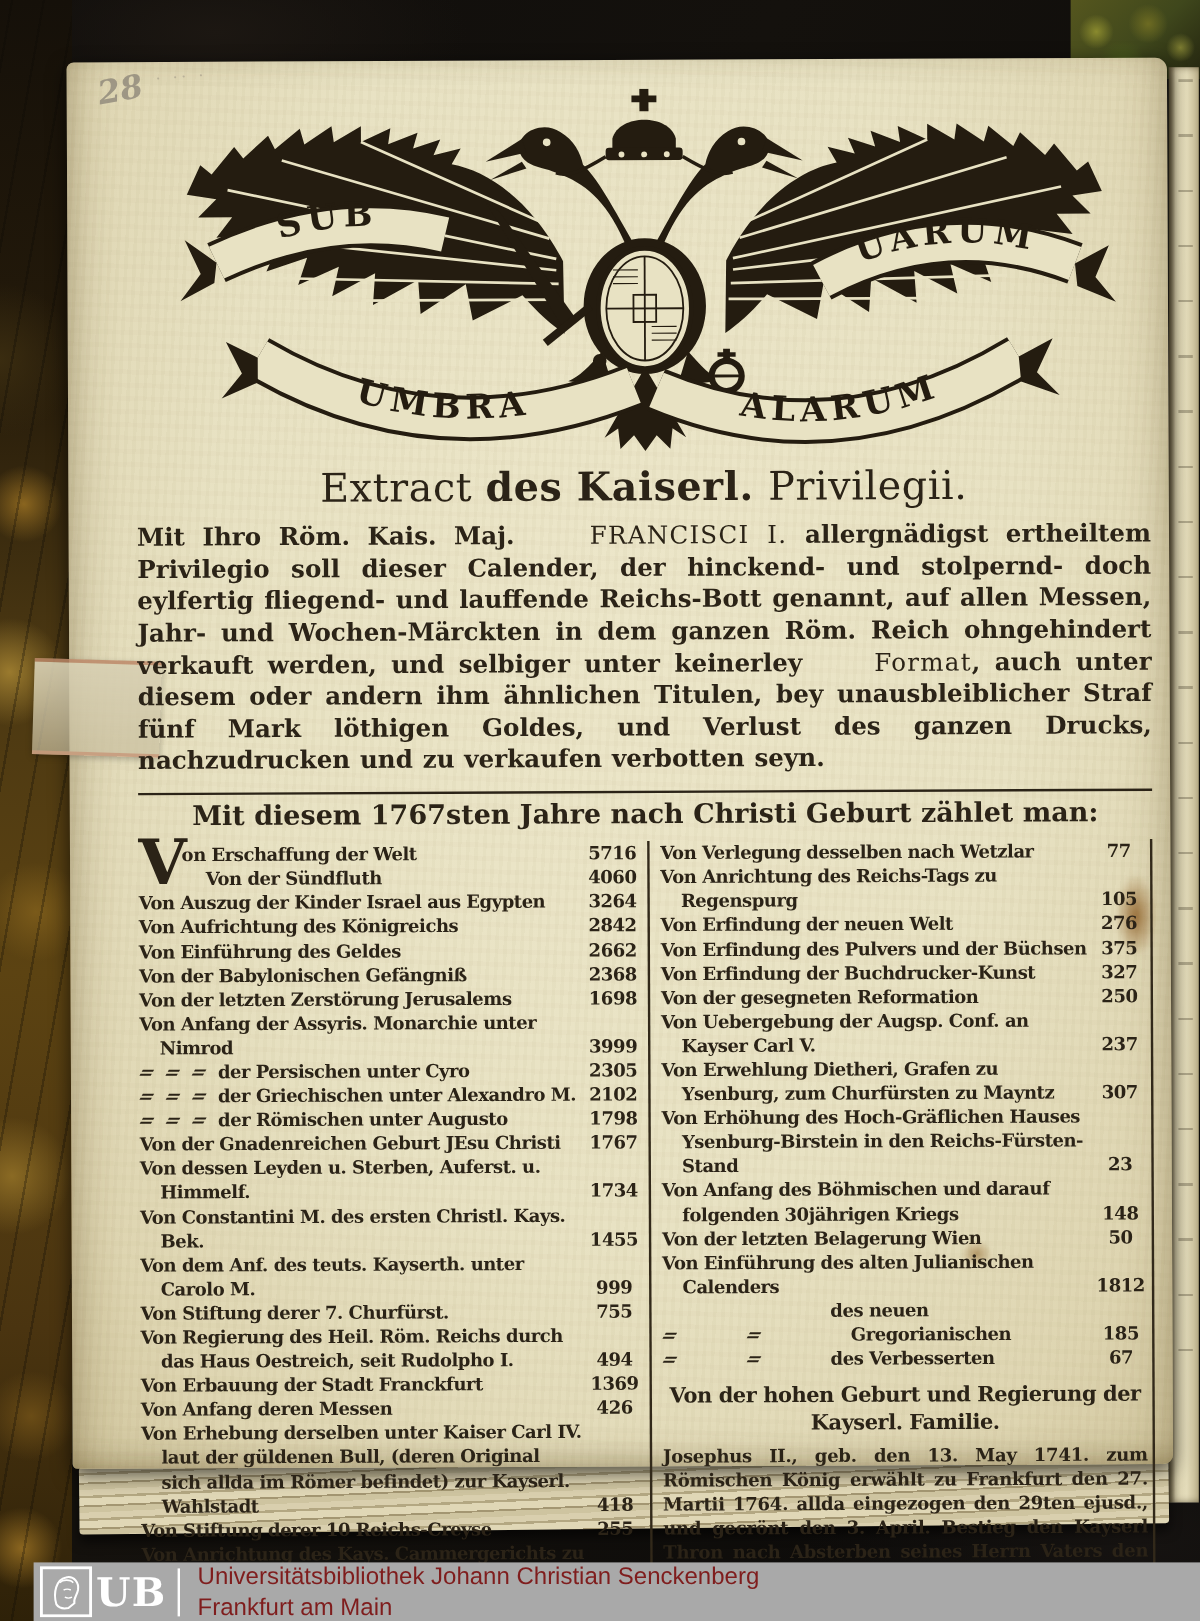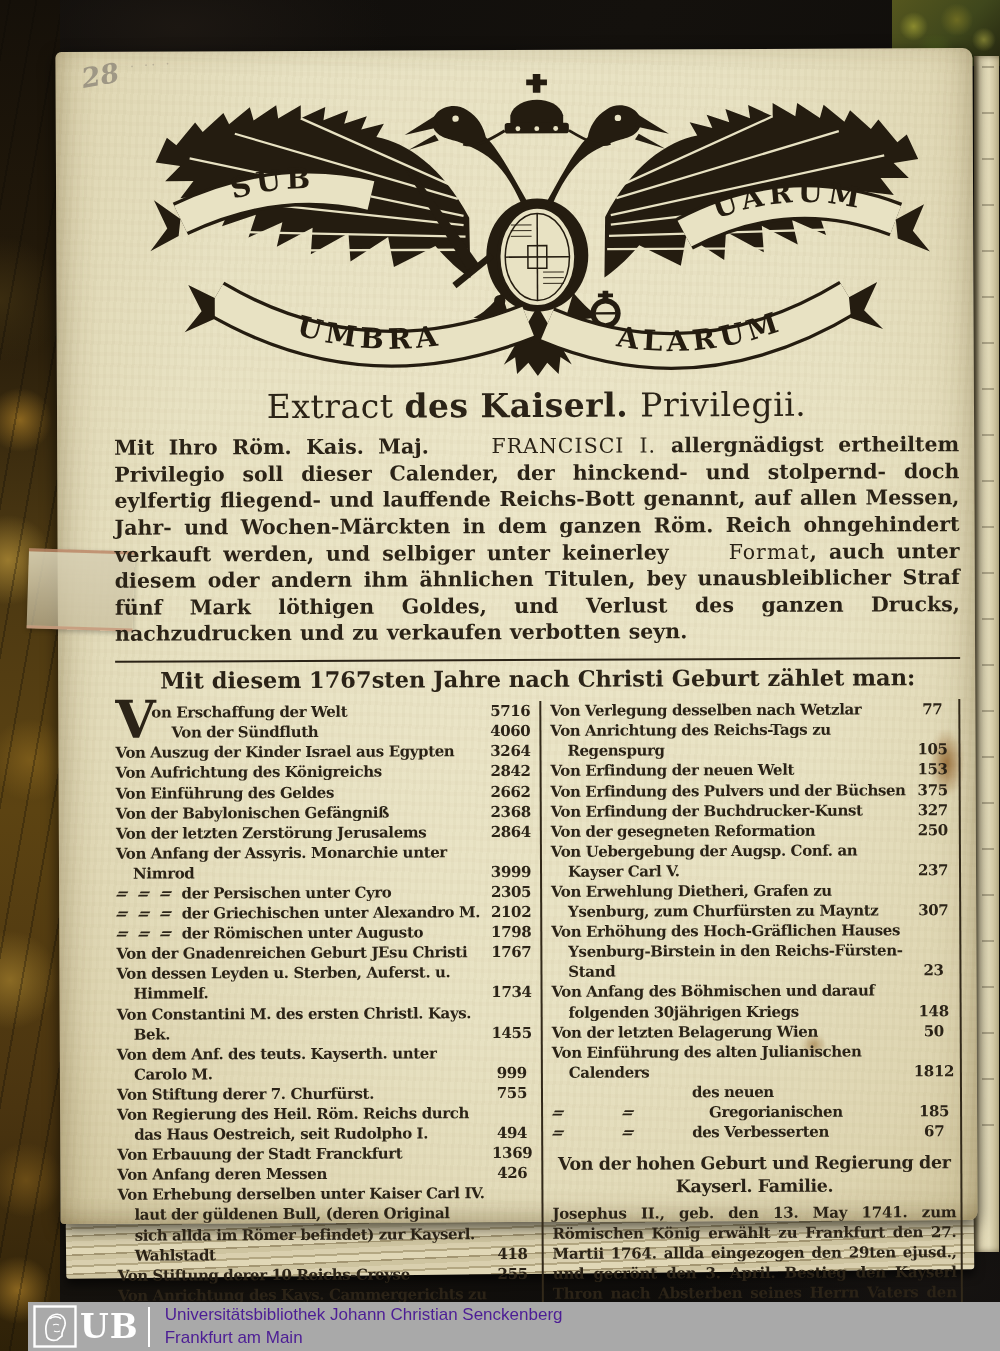--- a/index.html
+++ b/index.html
@@ -100,21 +100,21 @@
   .family-head{text-align:center;font-weight:bold;font-size:17.5px;line-height:1.28;margin-top:10px;}
   .family-body{margin-top:6px;text-align:justify;font-weight:bold;font-size:15px;line-height:1.34;letter-spacing:-0.2px;}
   .catchword{text-align:right;font-weight:bold;font-size:16.5px;margin-top:4px;padding-right:10px;}
 
   
   .footer{position:absolute;left:28px;right:0;top:1302px;height:49px;background:#a9a9a9;
     display:flex;align-items:center;font-family:"Liberation Sans", sans-serif;}
   .portrait-box{width:44px;height:43px;margin-left:5px;flex:0 0 auto;}
   .ub{color:#fff;font-family:"DejaVu Serif",serif;font-weight:bold;font-size:33px;margin:0 9px 0 3px;letter-spacing:1px;line-height:1;}
   .fsep{width:2px;height:40px;background:#fff;margin-right:15px;flex:0 0 auto;}
-  .footer-text{color:#4c1d95;font-size:17px;line-height:1.3;}
+  .footer-text{color:#7f1d1d;font-size:20px;line-height:1.3;}
 </style>
 </head>
 <body>
 
 <div class="leather-left"></div>
 <div class="leather-vein"></div>
 <div class="corner-marble"></div>
 <div class="page-sliver">
     <div class="marks"></div>
   </div>
@@ -269,21 +269,21 @@
             <span class="num">2662</span>
           </div>
           <div class="entry">
 
             <span class="label">Von der Babylonischen Gefängniß</span>
             <span class="num">2368</span>
           </div>
           <div class="entry">
 
             <span class="label">Von der letzten Zerstörung Jerusalems</span>
-            <span class="num">2864</span>
+            <span class="num">1698</span>
           </div>
           <div class="entry">
 
             <span class="label">Von Anfang der Assyris. Monarchie unter Nimrod</span>
             <span class="num">3999</span>
           </div>
           <div class="entry">
             <span class="pfx">=  =  =  </span>
             <span class="label">der Persischen unter Cyro</span>
             <span class="num">2305</span>
@@ -364,21 +364,21 @@
               <span class="num">77</span>
             </div>
             <div class="entry">
 
               <span class="label">Von Anrichtung des Reichs-Tags zu Regenspurg</span>
               <span class="num">105</span>
             </div>
             <div class="entry">
 
               <span class="label">Von Erfindung der neuen Welt</span>
-              <span class="num">153</span>
+              <span class="num">276</span>
             </div>
             <div class="entry">
 
               <span class="label">Von Erfindung des Pulvers und der Büchsen</span>
               <span class="num">375</span>
             </div>
             <div class="entry">
 
               <span class="label">Von Erfindung der Buchdrucker-Kunst</span>
               <span class="num">327</span>

